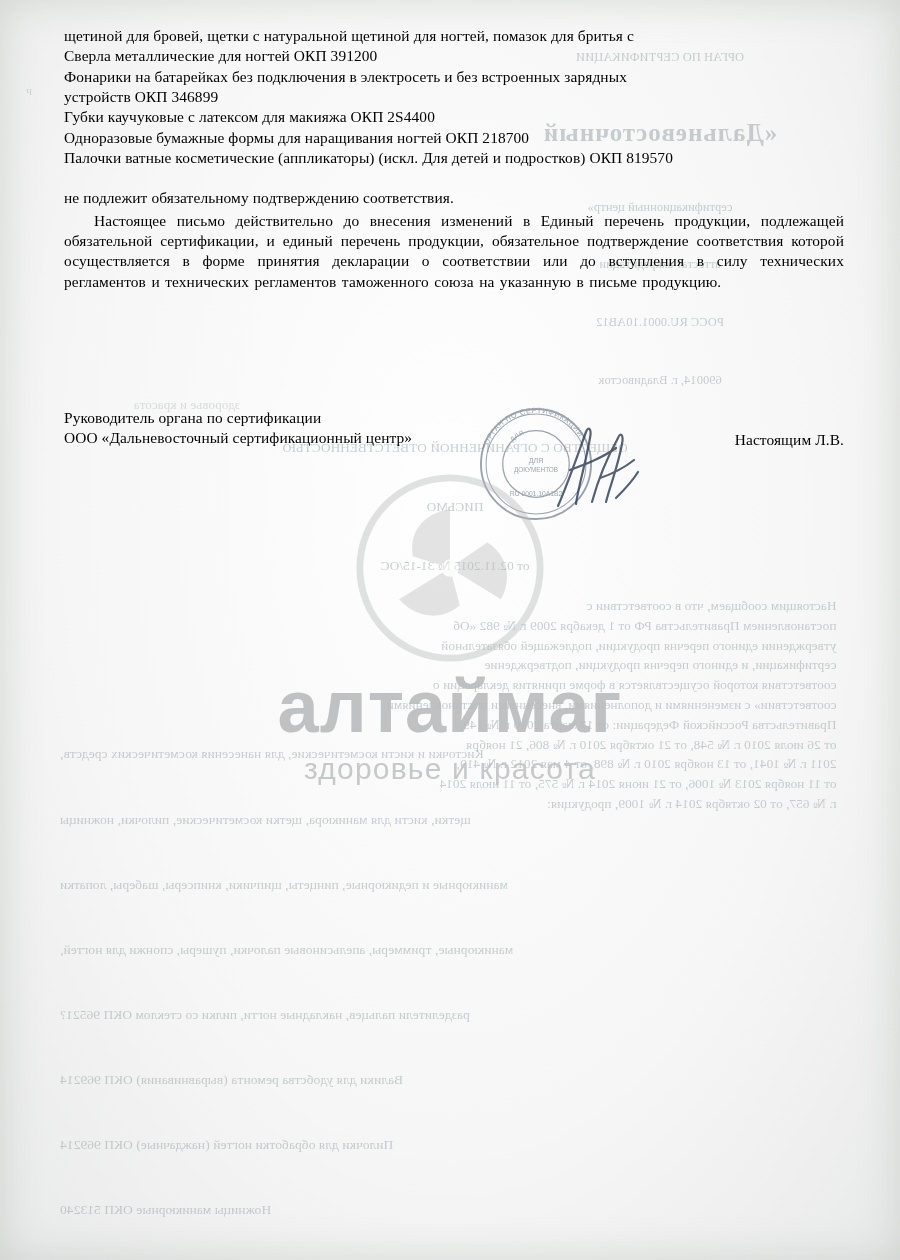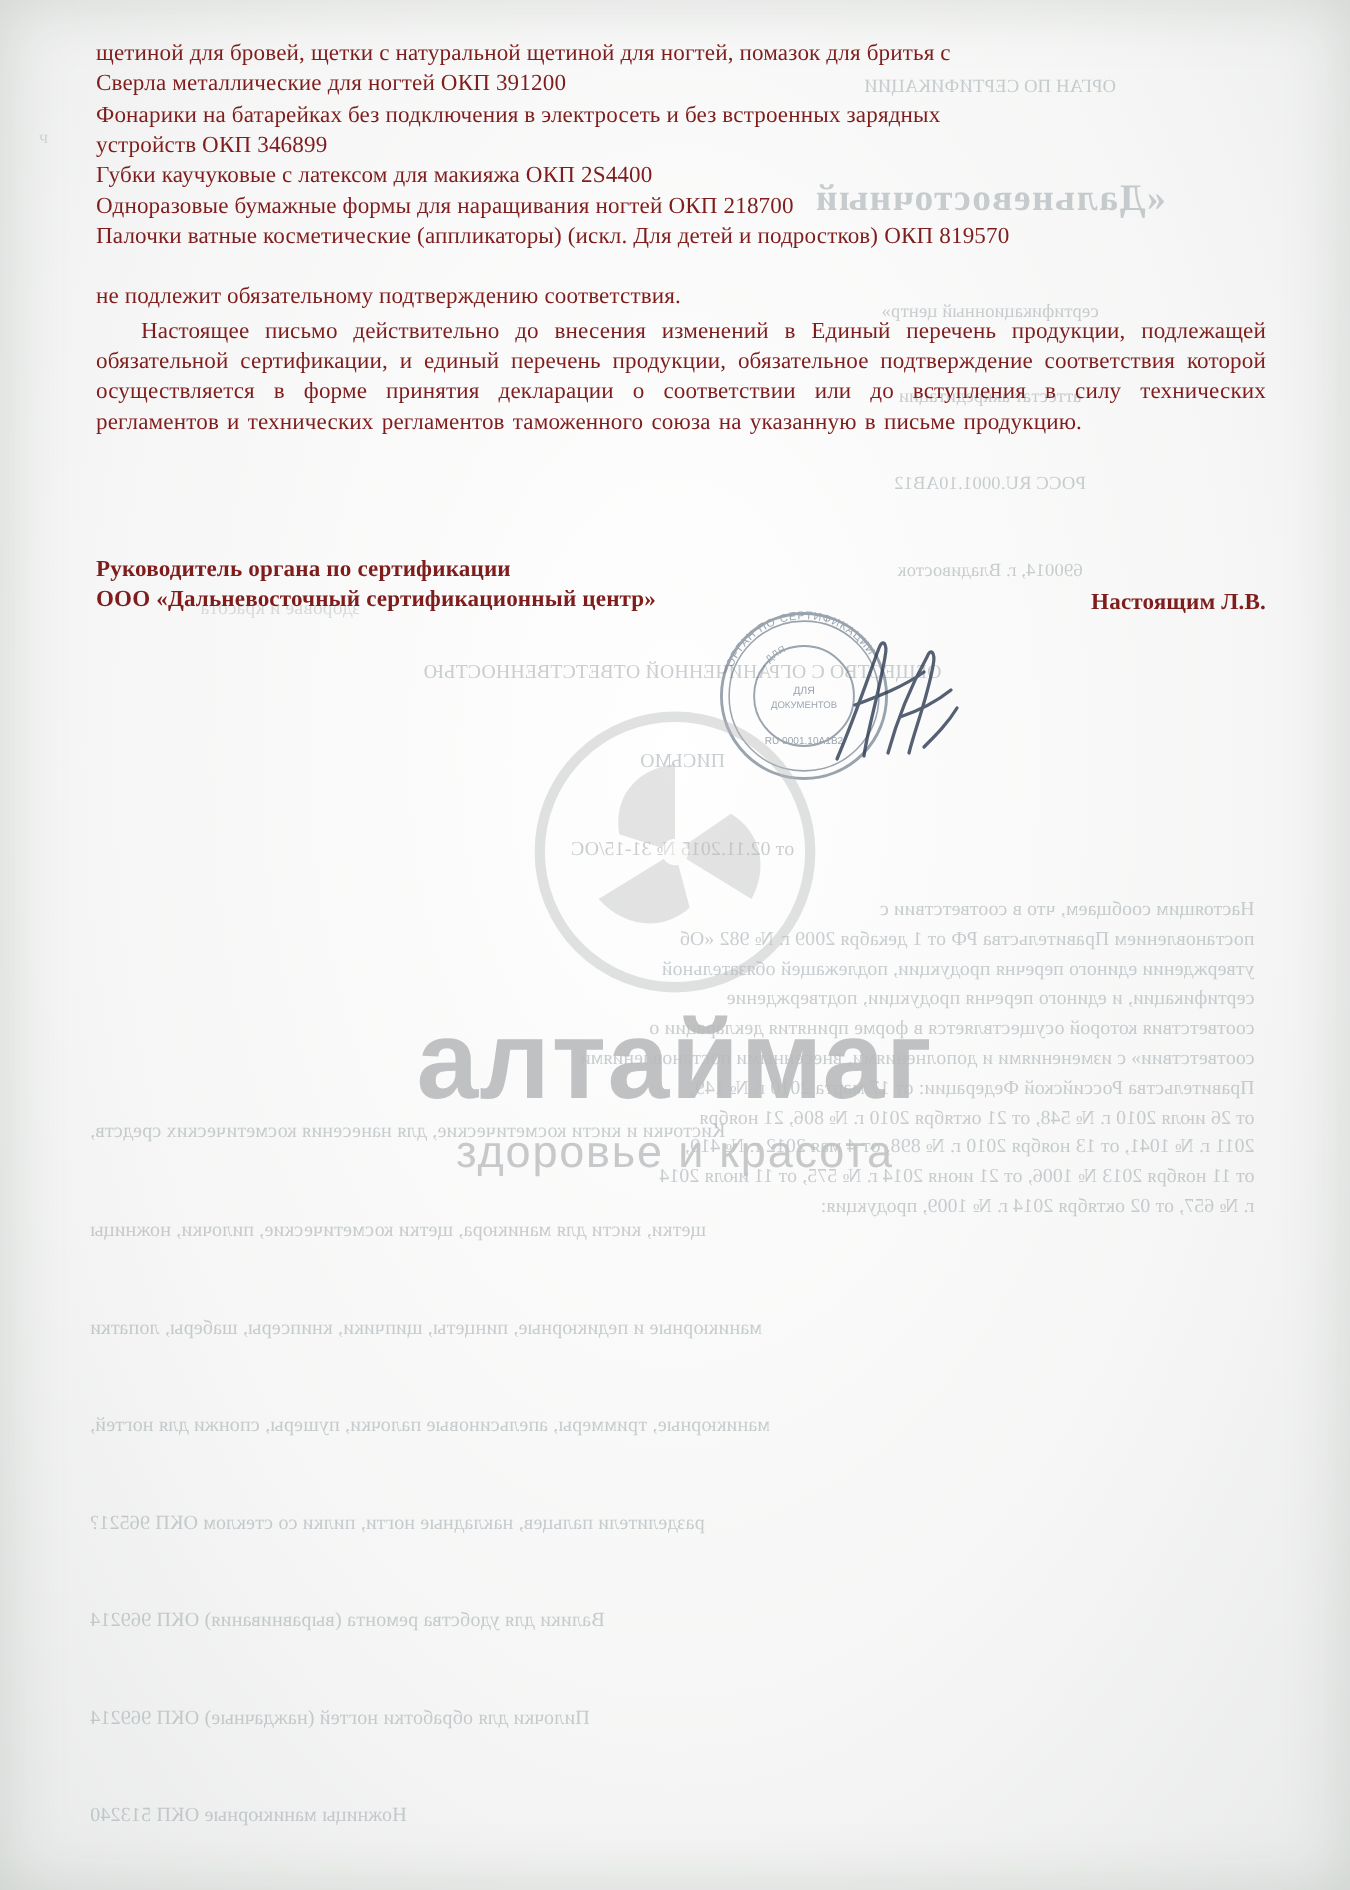--- a/index.html
+++ b/index.html
@@ -32,42 +32,41 @@
   }
   
   #front-text {
     position: absolute;
     left: 64px;
     top: 26px;
     width: 780px;
     font-size: 15.4px;
     line-height: 1.32;
     letter-spacing: 0.1px;
-    color: #7f1d1d;
+    color: #000000;
     z-index: 6;
   }
   #front-text .ln {
     white-space: pre-wrap;
   }
   #para-block {
     margin-top: 20px;
     text-align: justify;
   }
   #para-block .first {
     margin-top: 0;
   }
   #para-block .indent {
     text-indent: 30px;
     margin-top: 2px;
     word-spacing: 1.5px;
   }
   #signature-block {
-    margin-top: 78px;
+    margin-top: 116px;
     position: relative;
-    font-weight: bold;
   }
   #signature-block .sig-line {
     position: relative;
   }
   #sig-name {
     position: absolute;
     right: 0;
     top: 22px;
     white-space: nowrap;
   }

